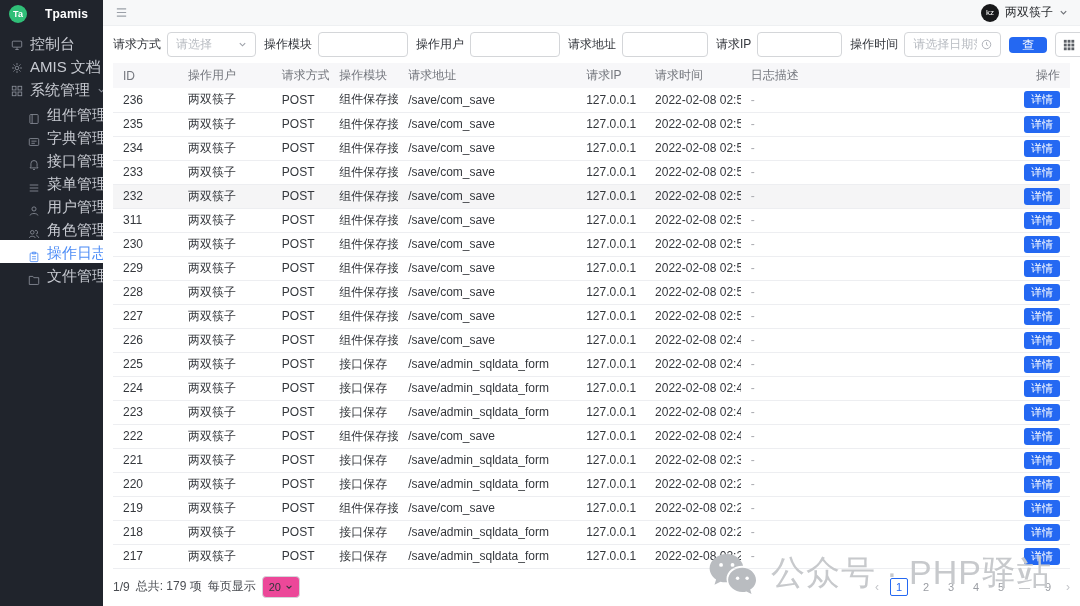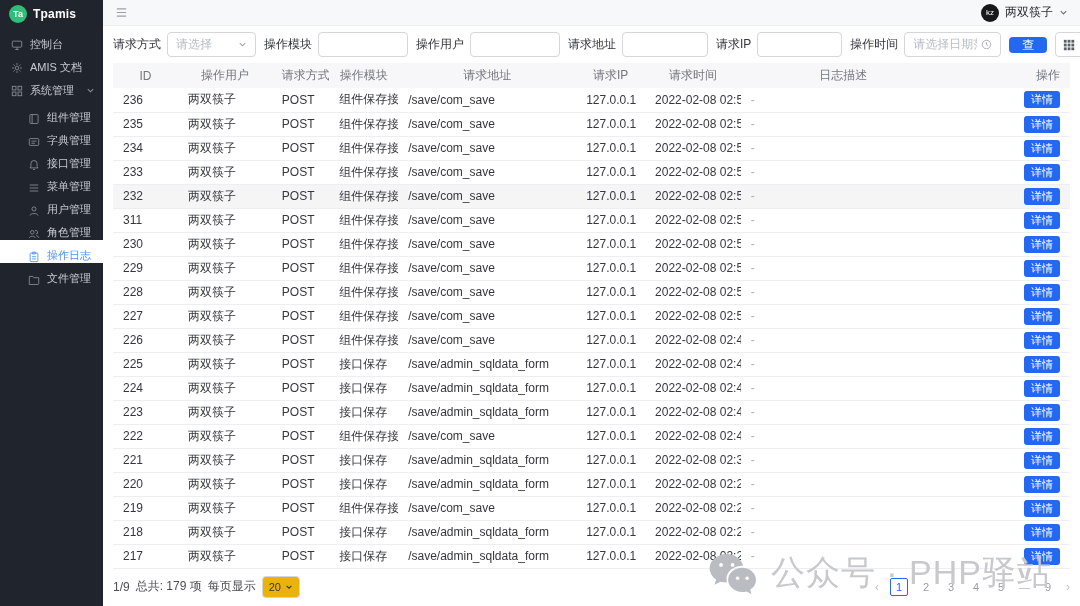--- a/index.html
+++ b/index.html
@@ -2,25 +2,25 @@
 <html><head>
 <meta charset="utf-8">
 <style>
   * { box-sizing: border-box; margin: 0; padding: 0; }
   html,body { width:1080px; height:606px; overflow:hidden; }
   body { font-family:"Liberation Sans","DejaVu Sans",sans-serif; background:#fff; font-size:12px; color:#333; }
   .app { display:flex; width:1080px; height:606px; }
 
   
   .sidebar { width:103px; flex-shrink:0; background:#20242c; color:#c7cad1; display:flex; flex-direction:column; }
-  .logo-row { height:28px; display:flex; align-items:center; gap:6px; padding:0 9px; }
+  .logo-row { height:28px; display:flex; align-items:center; gap:18px; padding:0 9px; }
   .logo-badge { width:18px; height:18px; border-radius:50%; background:#30bf78; color:#fff; font-size:9px; font-weight:bold; display:flex; align-items:center; justify-content:center; flex-shrink:0; }
   .logo-text { color:#fff; font-size:12px; font-weight:600; letter-spacing:.2px; }
   .nav { padding-top:5px; }
-  .nav-item { height:23px; display:flex; align-items:center; gap:7px; padding:0 8px 0 11px; font-size:11px; color:#c7cad1; cursor:pointer; white-space:nowrap; }
+  .nav-item { height:23px; display:flex; align-items:center; gap:7px; padding:0 8px 0 11px; font-size:15px; color:#c7cad1; cursor:pointer; white-space:nowrap; }
   .nav-item.sub { padding-left:28px;align-items:flex-end; }
   .nav-item .nav-icon { color:#8a8f99; display:flex; align-items:center; flex-shrink:0; }
   .nav-item.active { background:#ffffff; color:#4e8df6; }
   .nav-item.active .nav-icon { color:#4e8df6; }
   .nav-chevron { margin-left:auto; color:#8a8f99; display:flex; }
 
   
   .main { flex:1; min-width:0; display:flex; flex-direction:column; background:#fff; position:relative; }
   .topbar { height:26px; background:#f7f8f9; border-bottom:1px solid #eef0f2; display:flex; align-items:center; padding:0 12px; flex-shrink:0; }
   .toggle-btn { color:#9ba0a8; display:flex; cursor:pointer; }
@@ -35,30 +35,30 @@
   .flabel { color:#33363c; white-space:nowrap; }
   .fcontrol { height:25px; border:1px solid #d4d6d9; border-radius:4px; background:#fff; display:flex; align-items:center; padding:0 8px; color:#333; font-size:12px; font-family:inherit; }
   .fcontrol .ph { color:#b8bcc2; flex:1; overflow:hidden; white-space:nowrap; }
   .ctl-chev { color:#9ca0a8; display:flex; margin-left:4px; }
   .search-btn { height:16px; padding:0 13px; background:#2468f2; color:#fff; border:none; border-radius:4px; font-size:12px; font-family:inherit; cursor:pointer; }
   .cols-btn { margin-left:auto; height:25px; padding:0 7px; border:1px solid #d4d6d9; border-radius:4px; background:#fff; display:flex; align-items:center; gap:4px; color:#5c6066; cursor:pointer; }
 
   
   .table-wrap { padding:0 10px; flex-shrink:0; }
   table { width:100%; border-collapse:collapse; table-layout:fixed; font-size:12px; }
-  thead th { background:#f7f7f9; color:#74777e; font-weight:normal; text-align:center; height:25px; padding:0 10px; overflow:hidden; white-space:nowrap; }
+  thead th { background:#f7f7f9; color:#74777e; font-weight:normal; text-align:left; height:25px; padding:0 10px; overflow:hidden; white-space:nowrap; }
   tbody td { height:24px; padding:0 10px; border-bottom:1px solid #edeef1; color:#34373c; overflow:hidden; white-space:nowrap; }
   tr.hl td { background:#f5f5f6; }
   th.col-action, td.col-action { text-align:right; }
   td.col-desc { color:#a9abb0; }
   .detail-btn { background:#2468f2; color:#fff; border:none; border-radius:3px; font-size:11px; line-height:1; padding:3px 7px; font-family:inherit; cursor:pointer; }
 
   
   .footer { display:flex; align-items:center; padding:7px 10px 0 10px; color:#4a4d52; font-size:12px; gap:6px; }
-  .pp-select { border:1px solid #d4d6d9; border-radius:4px; background:#eab308; height:22px; padding:0 6px; display:flex; align-items:center; gap:4px; color:#33363c; font-size:11px; cursor:pointer; }
+  .pp-select { border:1px solid #d4d6d9; border-radius:4px; background:#ec4899; height:22px; padding:0 6px; display:flex; align-items:center; gap:4px; color:#33363c; font-size:11px; cursor:pointer; }
   .pagination { margin-left:auto; display:flex; align-items:center; gap:11px; color:#9a9da3; font-size:11px; }
   .pagination .pnav { color:#c3c5c9; cursor:pointer; font-size:12px; }
   .pagination .page { min-width:14px; text-align:center; cursor:pointer; }
   .pagination .page.cur { border:1px solid #2468f2; color:#2468f2; border-radius:2px; min-width:18px; height:18px; line-height:17px; background:#fff; }
   .pagination .gap { color:#b6b8bc; }
 
   
   .watermark { position:absolute; right:28px; bottom:10px; display:flex; align-items:center; gap:13px; pointer-events:none; z-index:6; }
   .watermark-text { font-size:34px; color:#c7c9cc; letter-spacing:1px; white-space:nowrap; font-family:"Liberation Sans","DejaVu Sans",sans-serif; }
   .wm-icon { color:#b9bcc0; display:flex; }

